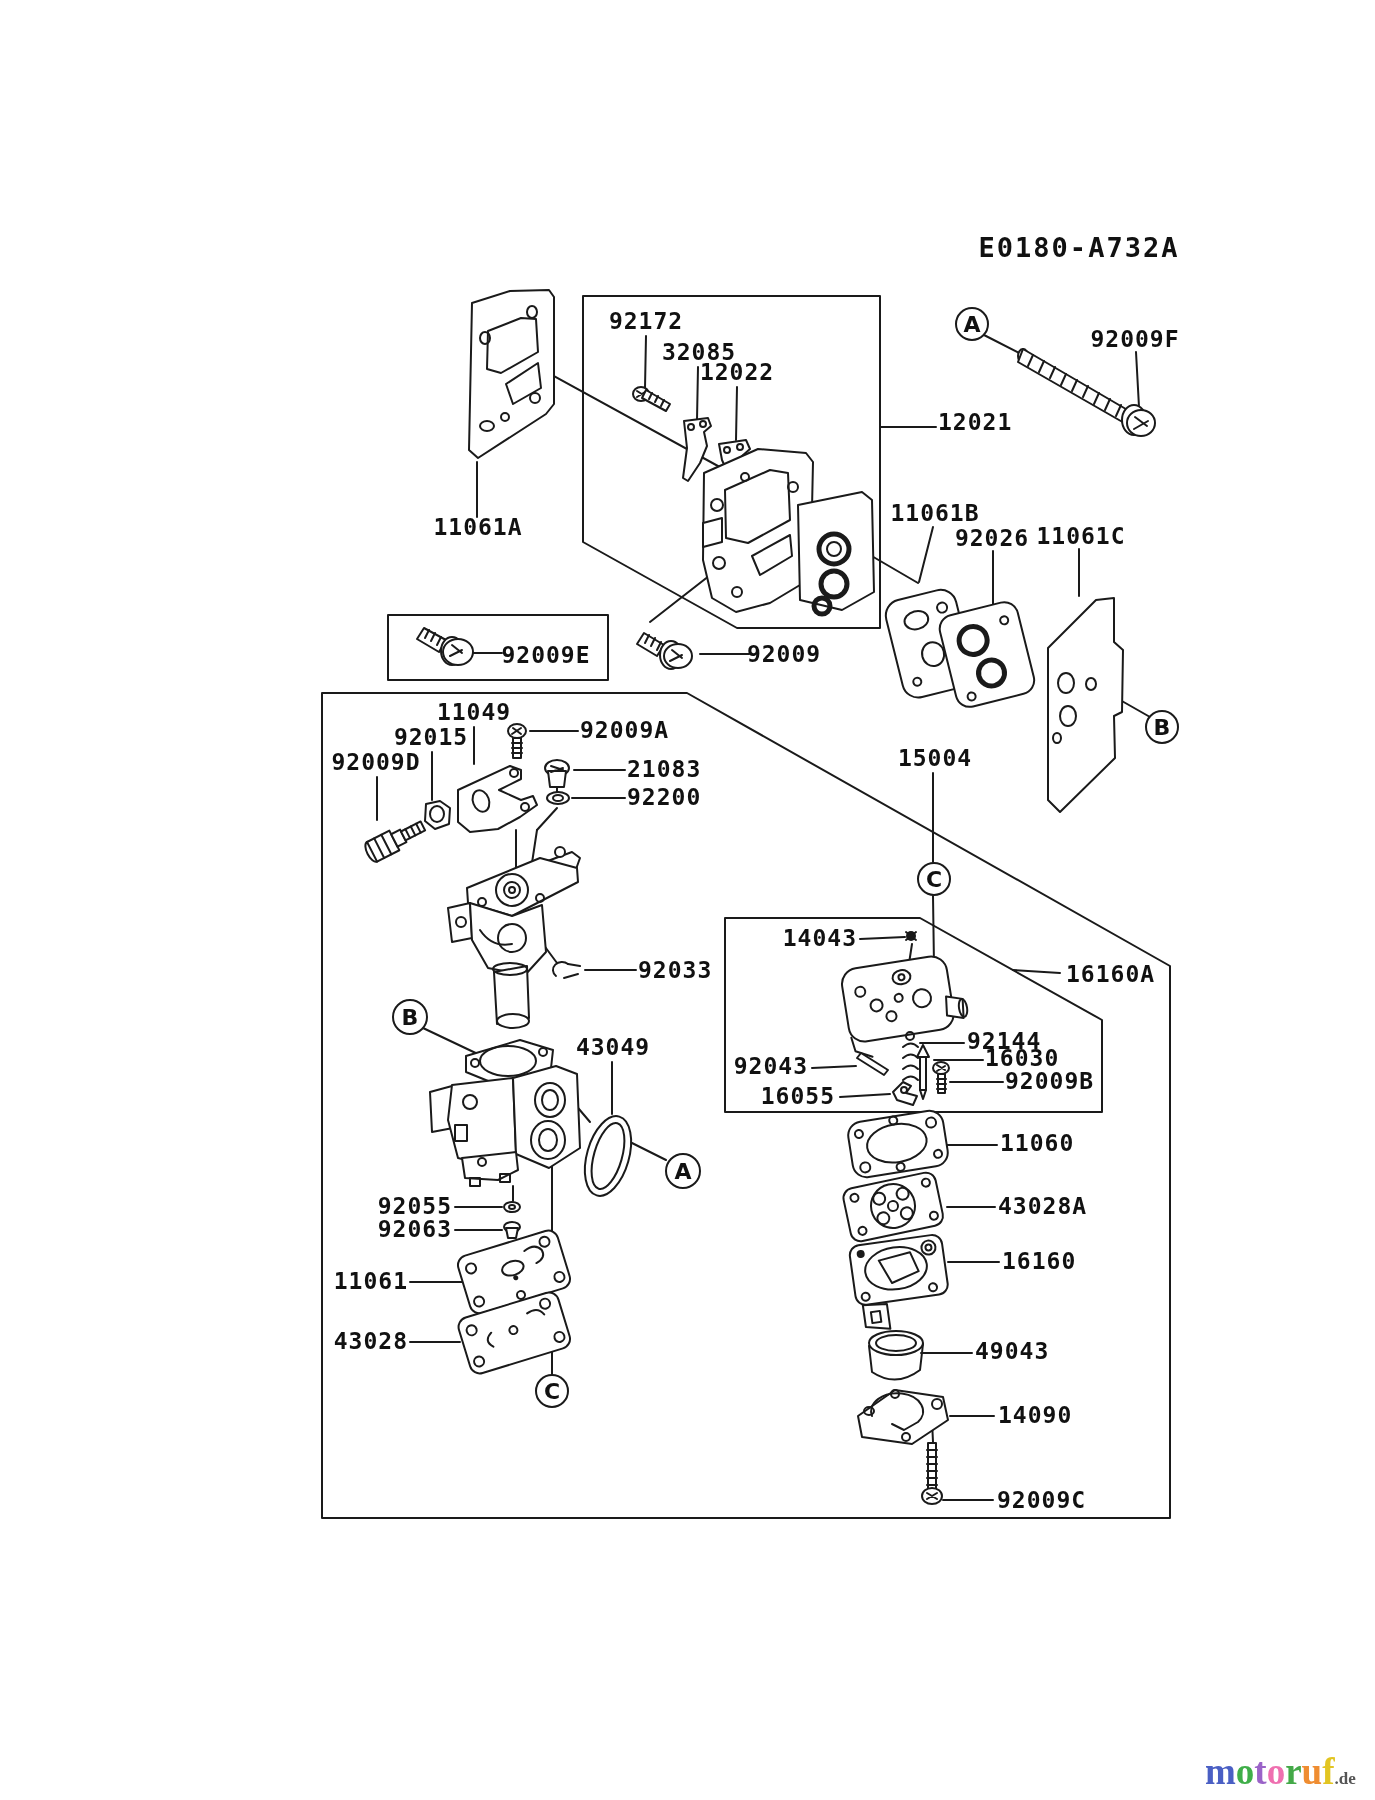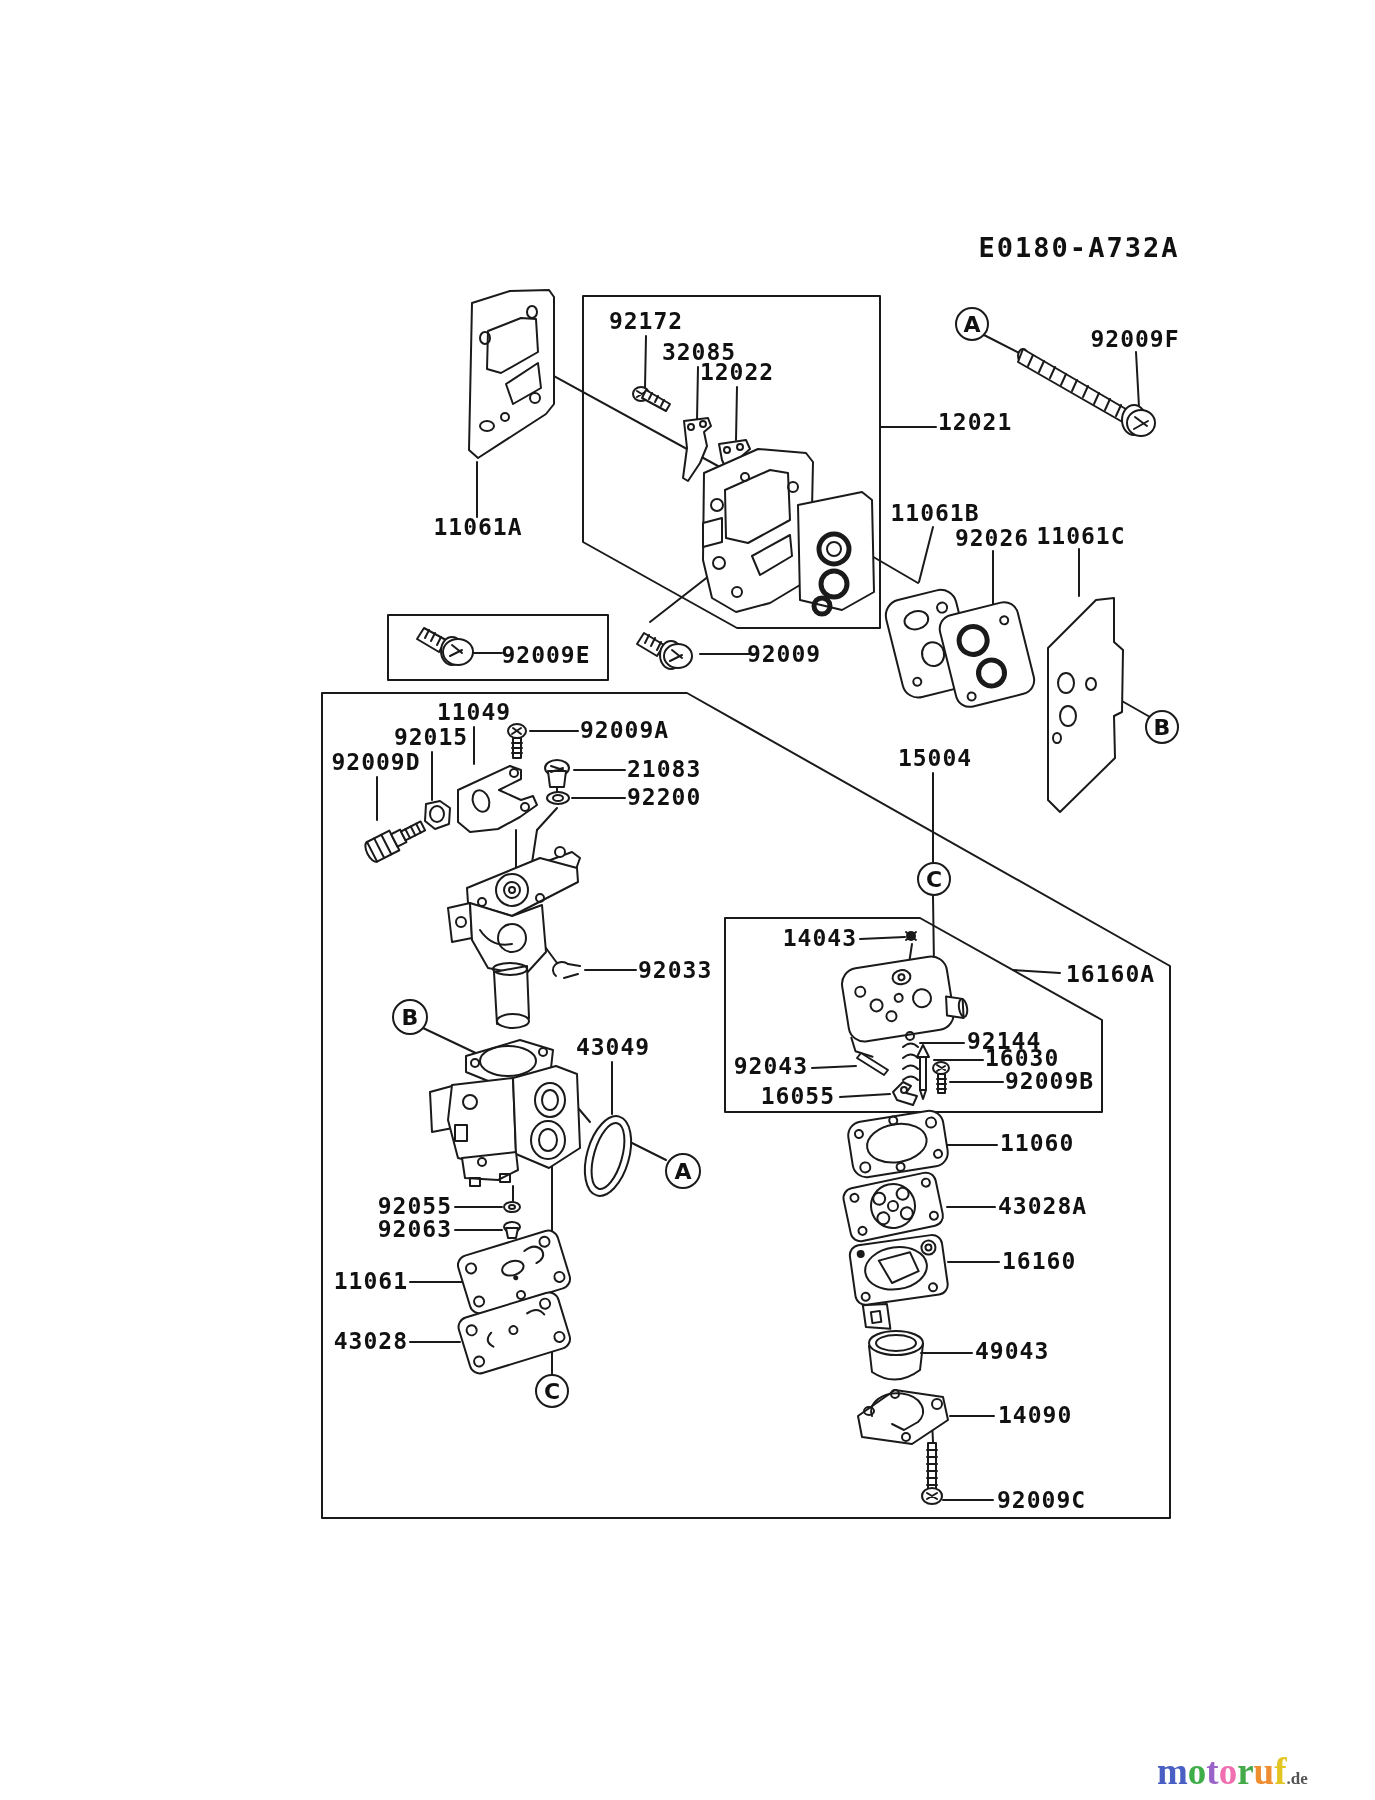--- a/index.html
+++ b/index.html
@@ -6,21 +6,21 @@
   .stage{position:relative;width:1375px;height:1800px;background:#ffffff;overflow:hidden;
          font-family:"Liberation Sans",sans-serif;}
   svg{position:absolute;left:0;top:0;}
   .ln{stroke:#1a1a1a;stroke-width:2;fill:none;stroke-linejoin:round;stroke-linecap:round;}
   .thick{stroke:#1a1a1a;stroke-width:5;fill:none;}
   .fw{fill:#ffffff;}
   .fd{fill:#1a1a1a;}
   .lbl{font:bold 23px "DejaVu Sans Mono",monospace;fill:#111;letter-spacing:1px;}
   .ttl{font:bold 27px "DejaVu Sans Mono",monospace;fill:#111;letter-spacing:2px;}
   .cl{font:bold 22px "DejaVu Sans",sans-serif;fill:#111;}
-  .watermark{position:absolute;left:1157px;top:1752px;white-space:nowrap;
+  .watermark{position:absolute;left:1205px;top:1752px;white-space:nowrap;
              font-family:"Liberation Serif",serif;font-weight:bold;font-size:37px;line-height:40px;}
   .watermark .suffix{font-size:17px;font-weight:bold;}
 </style>
 </head>
 <body>
 
 <div class="stage">
 <svg width="1375" height="1800" viewBox="0 0 1375 1800">
 
   <g>

